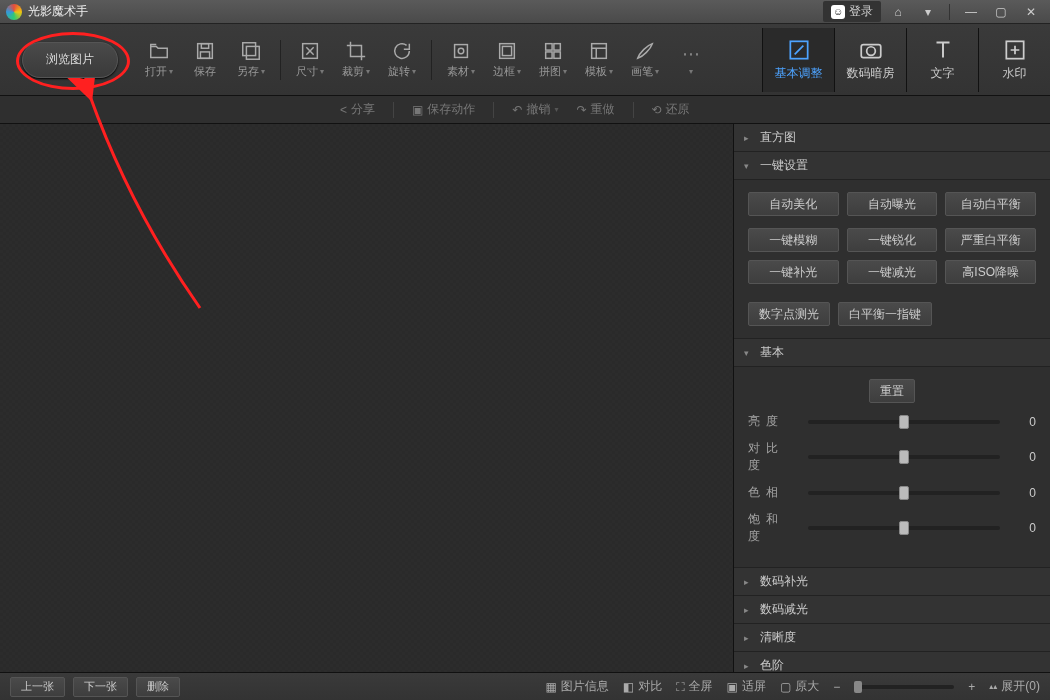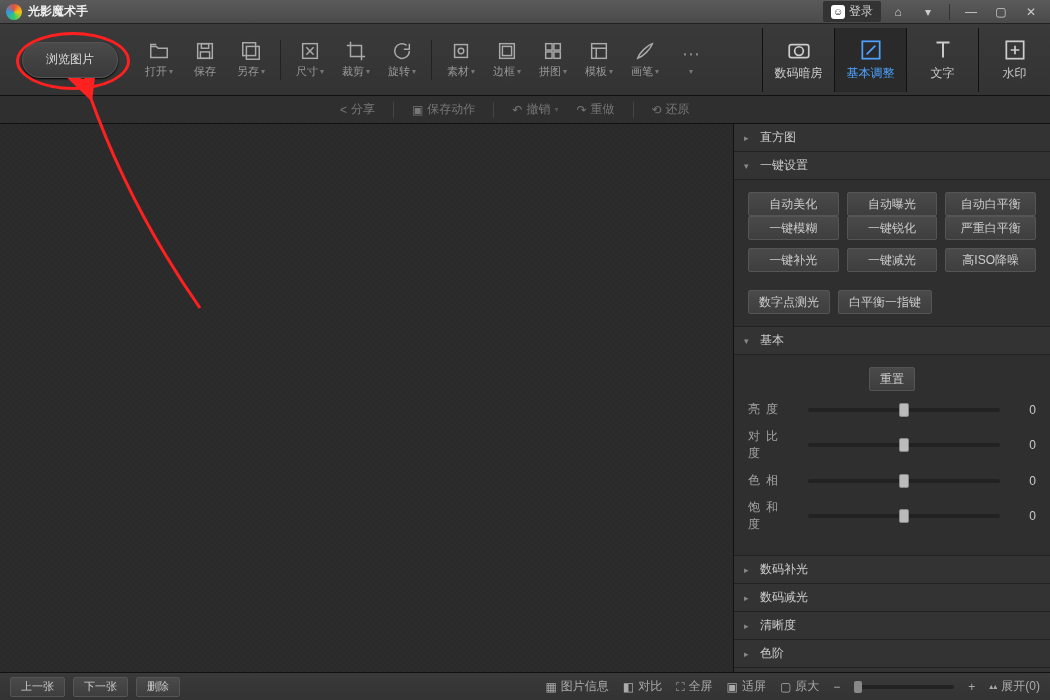--- a/index.html
+++ b/index.html
@@ -1,21 +1,21 @@
 <!DOCTYPE html>
 <html><head>
 <meta charset="utf-8">
 <style>
 * { margin: 0; padding: 0; box-sizing: border-box; font-family: "Microsoft YaHei", "SimSun", sans-serif; }
 body { width: 1050px; height: 700px; background: #2a2a2a; color: #aaa; font-size: 12px; overflow: hidden; position: relative; }
 
 
 .titlebar { height: 24px; background: linear-gradient(#5a5a5a,#4a4a4a); display: flex; align-items: center; padding: 0 6px; border-bottom: 1px solid #222; }
 .app-logo { width: 16px; height: 16px; border-radius: 50%; background: conic-gradient(#e74c3c,#f1c40f,#2ecc71,#3498db,#e74c3c); margin-right: 6px; }
-.app-title { color: #eee; font-size: 12px; font-weight: bold; }
+.app-title { color: #eee; font-size: 12px; }
 .titlebar-right { margin-left: auto; display: flex; align-items: center; gap: 4px; }
 .login-box { background: #333; padding: 2px 8px; border-radius: 2px; color: #ccc; display: flex; align-items: center; gap: 4px; }
 .smiley { width: 14px; height: 14px; background: #fff; border-radius: 3px; display: flex; align-items: center; justify-content: center; color: #333; font-size: 10px; }
 .win-btn { width: 26px; height: 18px; display: flex; align-items: center; justify-content: center; cursor: pointer; color: #ccc; }
 .divider { width: 1px; height: 16px; background: #333; margin: 0 4px; }
 
 
 .maintoolbar { height: 72px; background: linear-gradient(#3a3a3a,#333); display: flex; align-items: center; border-bottom: 1px solid #111; }
 .browse-btn { width: 96px; height: 36px; margin: 0 18px 0 22px; border-radius: 18px; background: linear-gradient(#4a4a4a,#3a3a3a); border: 1px solid #555; display: flex; align-items: center; justify-content: center; color: #ddd; cursor: pointer; font-size: 12px; box-shadow: 0 1px 2px #000; }
 .tool-item { width: 46px; height: 56px; display: flex; flex-direction: column; align-items: center; justify-content: center; gap: 2px; cursor: pointer; color: #999; }
@@ -231,38 +231,38 @@
       <div class="tool-item">
         <div class="tool-ico">
           <span style="font-size:18px;color:#888;">⋯</span>
         </div>
         <div class="tool-dd">
           <span class="caret">▾</span>
         </div>
       </div>
     </div>
   <div class="toolbar-right" id="right-tabs">
+      <div class="right-tab active">
+        <div class="rt-ico">
+          <svg width="26" height="26" viewBox="0 0 24 24" fill="none" stroke="currentColor" stroke-width="1.6">
+            <rect x="4" y="4" width="16" height="16"></rect>
+            <path d="M8 16l8-8"></path>
+          </svg>
+        </div>
+        <div class="rt-txt">基本调整</div>
+      </div>
       <div class="right-tab">
         <div class="rt-ico">
           <svg width="26" height="26" viewBox="0 0 24 24" fill="none" stroke="currentColor" stroke-width="1.6">
             <rect x="3" y="7" width="18" height="12" rx="2"></rect>
             <circle cx="12" cy="13" r="4"></circle>
           </svg>
         </div>
         <div class="rt-txt">数码暗房</div>
       </div>
-      <div class="right-tab active">
-        <div class="rt-ico">
-          <svg width="26" height="26" viewBox="0 0 24 24" fill="none" stroke="currentColor" stroke-width="1.6">
-            <rect x="4" y="4" width="16" height="16"></rect>
-            <path d="M8 16l8-8"></path>
-          </svg>
-        </div>
-        <div class="rt-txt">基本调整</div>
-      </div>
       <div class="right-tab">
         <div class="rt-ico">
           <svg width="26" height="26" viewBox="0 0 24 24" fill="none" stroke="currentColor" stroke-width="1.8">
             <path d="M6 5h12M12 5v14"></path>
           </svg>
         </div>
         <div class="rt-txt">文字</div>
       </div>
       <div class="right-tab">
         <div class="rt-ico">
@@ -320,21 +320,21 @@
           <div class="sbtn">
             <span>自动美化</span>
           </div>
           <div class="sbtn">
             <span>自动曝光</span>
           </div>
           <div class="sbtn">
             <span>自动白平衡</span>
           </div>
         </div>
-      <div class="btn-grid" id="ocg2" style="margin-top:0;">
+      <div class="btn-grid" id="ocg2" style="margin-top:12px;">
           <div class="sbtn">
             <span>一键模糊</span>
           </div>
           <div class="sbtn">
             <span>一键锐化</span>
           </div>
           <div class="sbtn">
             <span>严重白平衡</span>
           </div>
         </div>

